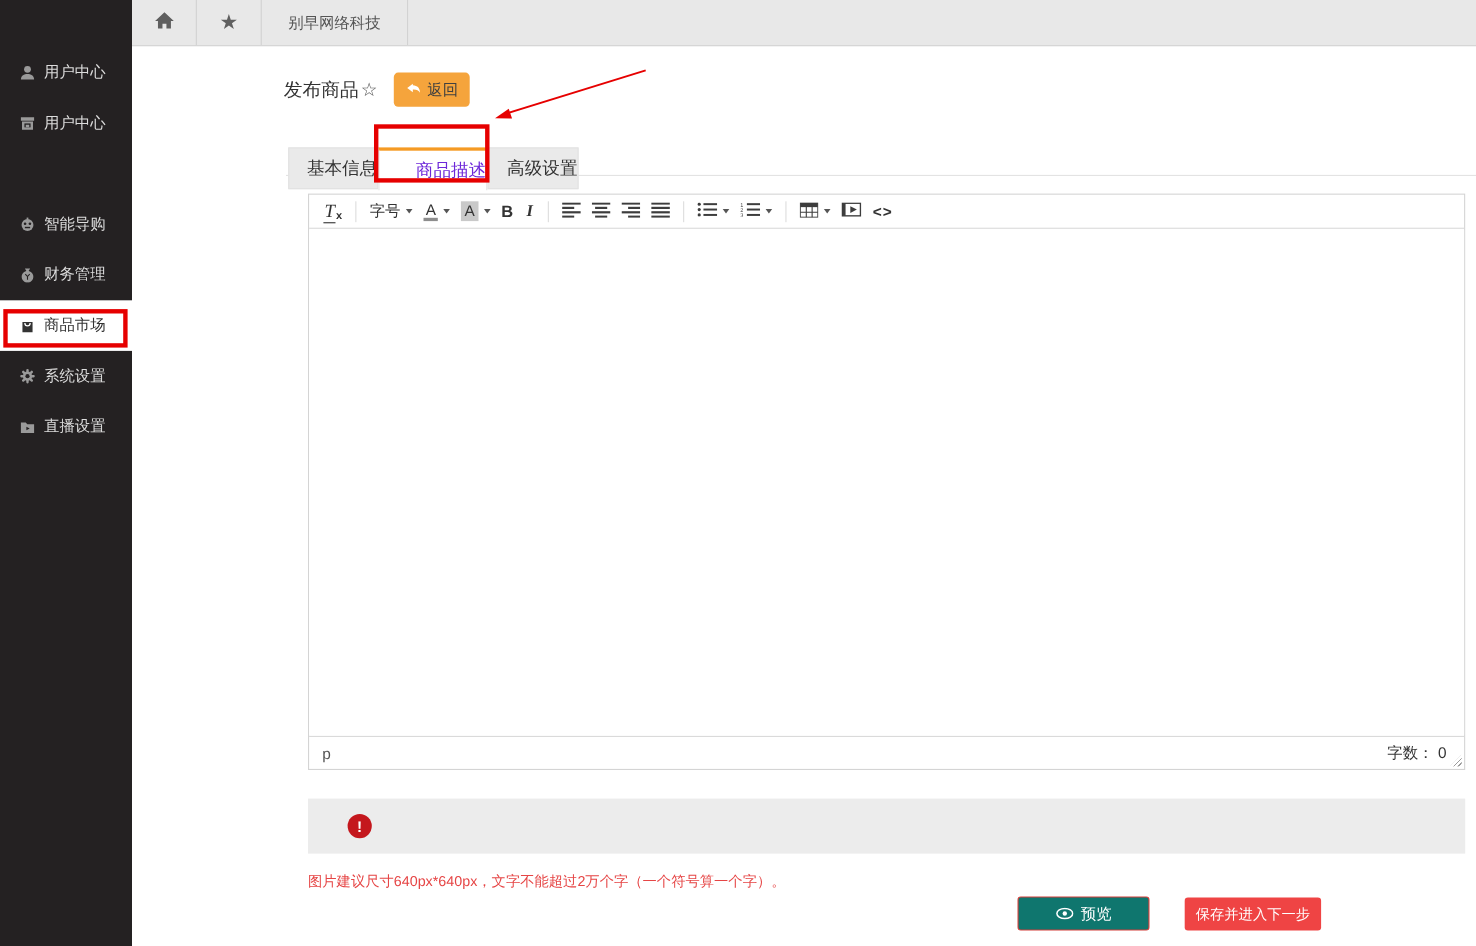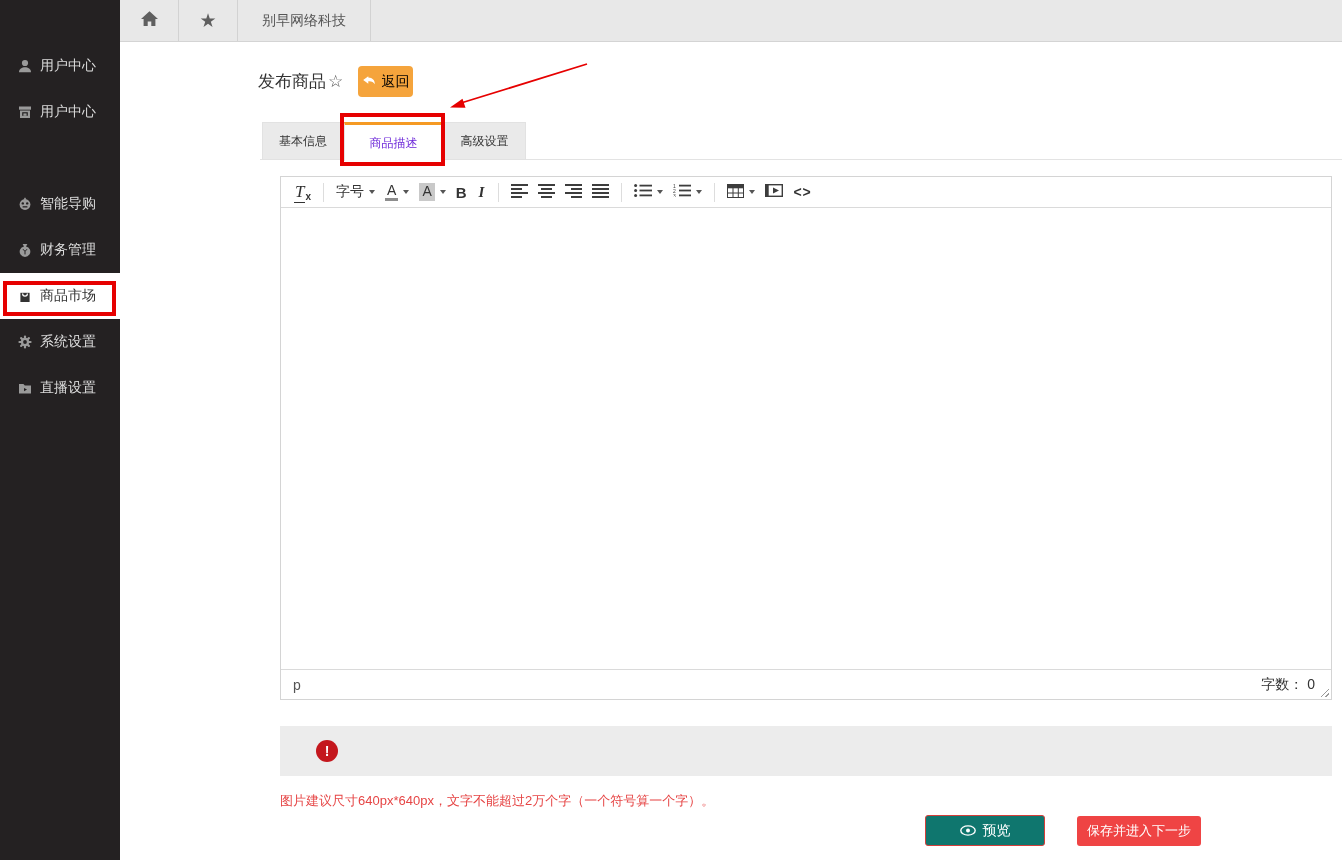--- a/index.html
+++ b/index.html
@@ -20,24 +20,24 @@
 
   
   .topbar { position:absolute; left:120px; top:0; right:0; height:42px; background:#e8e8e8; border-bottom:1px solid #d4d4d4; display:flex; z-index:1; }
   .tb-cell { width:59px; height:100%; display:flex; align-items:center; justify-content:center; border-right:1px solid #d2d2d2; cursor:pointer; }
   .tb-brand { padding:0 24px; display:flex; align-items:center; font-size:14px; color:#555; border-right:1px solid #d2d2d2; }
   .tb-star { font-size:19px; color:#5f5f5f; line-height:1; }
 
   
   .page-title { position:absolute; left:258px; top:70px; font-size:17px; color:#333; z-index:1; }
   .title-star { color:#555; margin-left:2px; cursor:pointer; }
-  .back-btn { position:absolute; left:358px; top:66px; width:55px; height:31px; background:#f5a43c; border:none; border-radius:4px; color:#000000; font-size:14px; display:flex; align-items:center; justify-content:center; gap:6px; cursor:pointer; z-index:1; font-family:inherit; }
-
-  
-  .tab { position:absolute; top:122px; height:38px; display:flex; align-items:center; justify-content:center; font-size:12px; cursor:pointer; background:#eaeaea; border:1px solid #e2e2e2; color:#333; z-index:2; }
+  .back-btn { position:absolute; left:358px; top:66px; width:69px; height:31px; background:#f5a43c; border:none; border-radius:4px; color:#404040; font-size:14px; display:flex; align-items:center; justify-content:center; gap:6px; cursor:pointer; z-index:1; font-family:inherit; }
+
+  
+  .tab { position:absolute; top:134px; height:38px; display:flex; align-items:center; justify-content:flex-end; font-size:16px; cursor:pointer; background:#eaeaea; border:1px solid #e2e2e2; color:#333; z-index:2; }
   .tab-1 { left:262px; width:82px; }
   .tab-2 { left:344px; width:99px; }
   .tab-3 { left:443px; width:83px; }
   .tab.active { background:#fff; color:#6d28d9; border-top:3px solid #f59a23; border-bottom:none; border-left:1px solid #e4e4e4; border-right:1px solid #e4e4e4; z-index:4; height:39px; }
   .tabs-rule { position:absolute; left:260px; top:159px; right:0; height:1px; background:#e3e3e3; z-index:1; }
 
   
   .annot { position:absolute; border:4px solid #e60000; z-index:10; pointer-events:none; }
   .annot-sidebar { left:3px; top:281px; width:113px; height:35px; }
   .annot-tab { left:340px; top:113px; width:105px; height:53px; }

